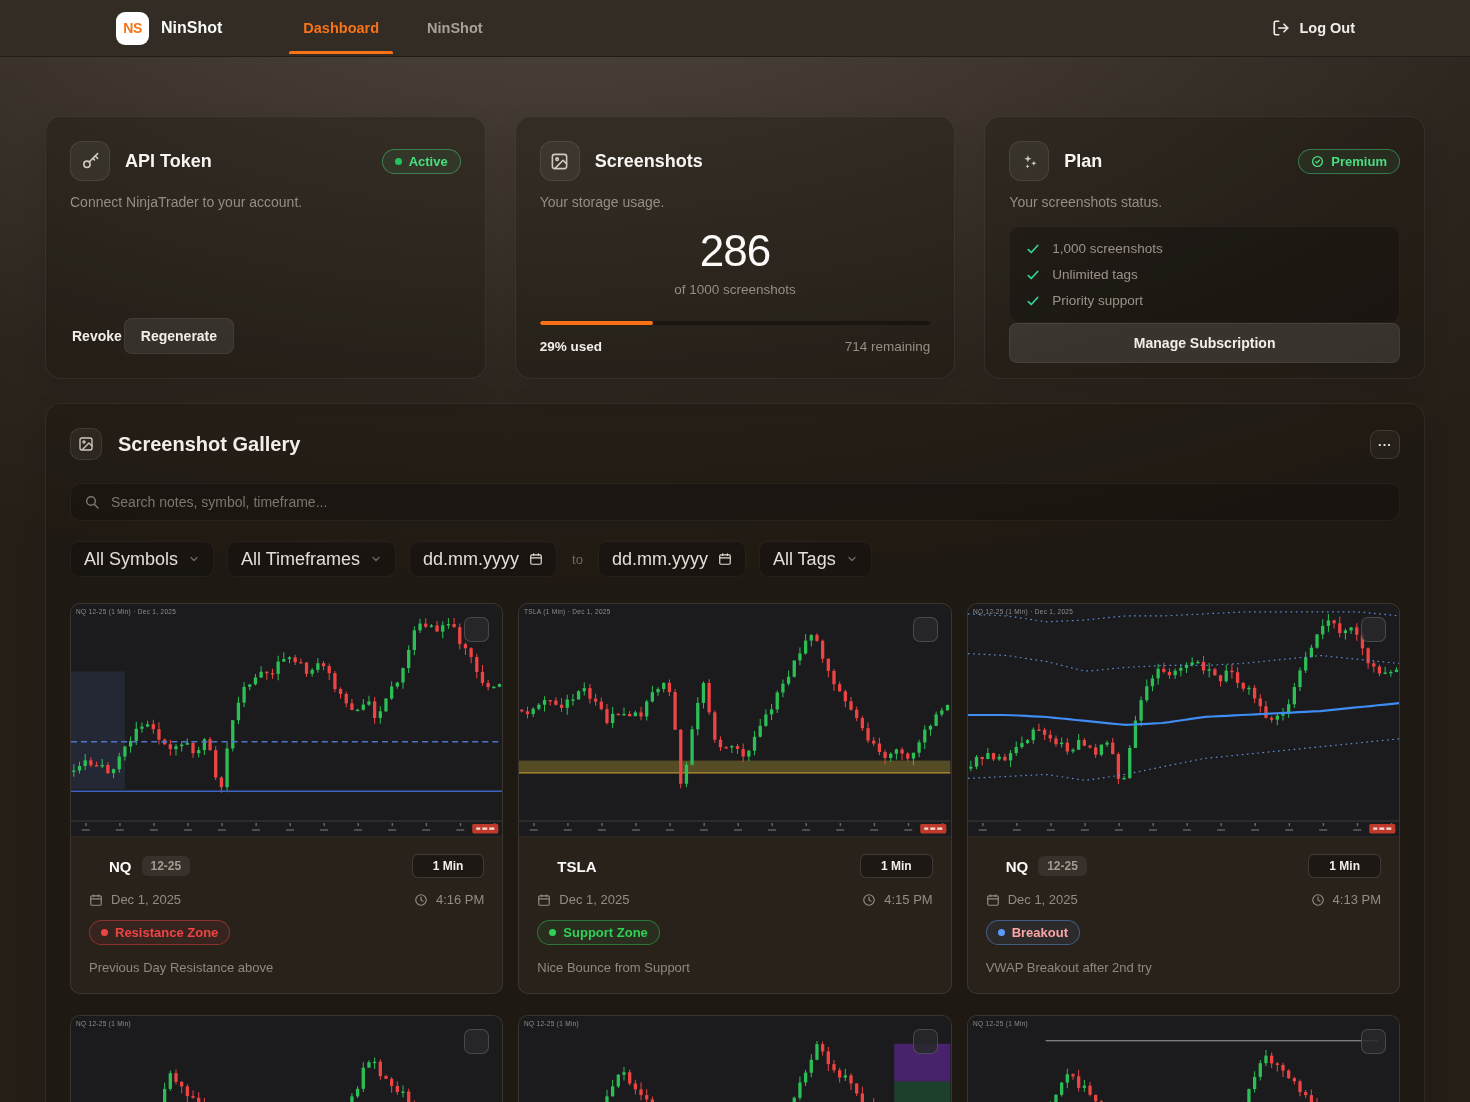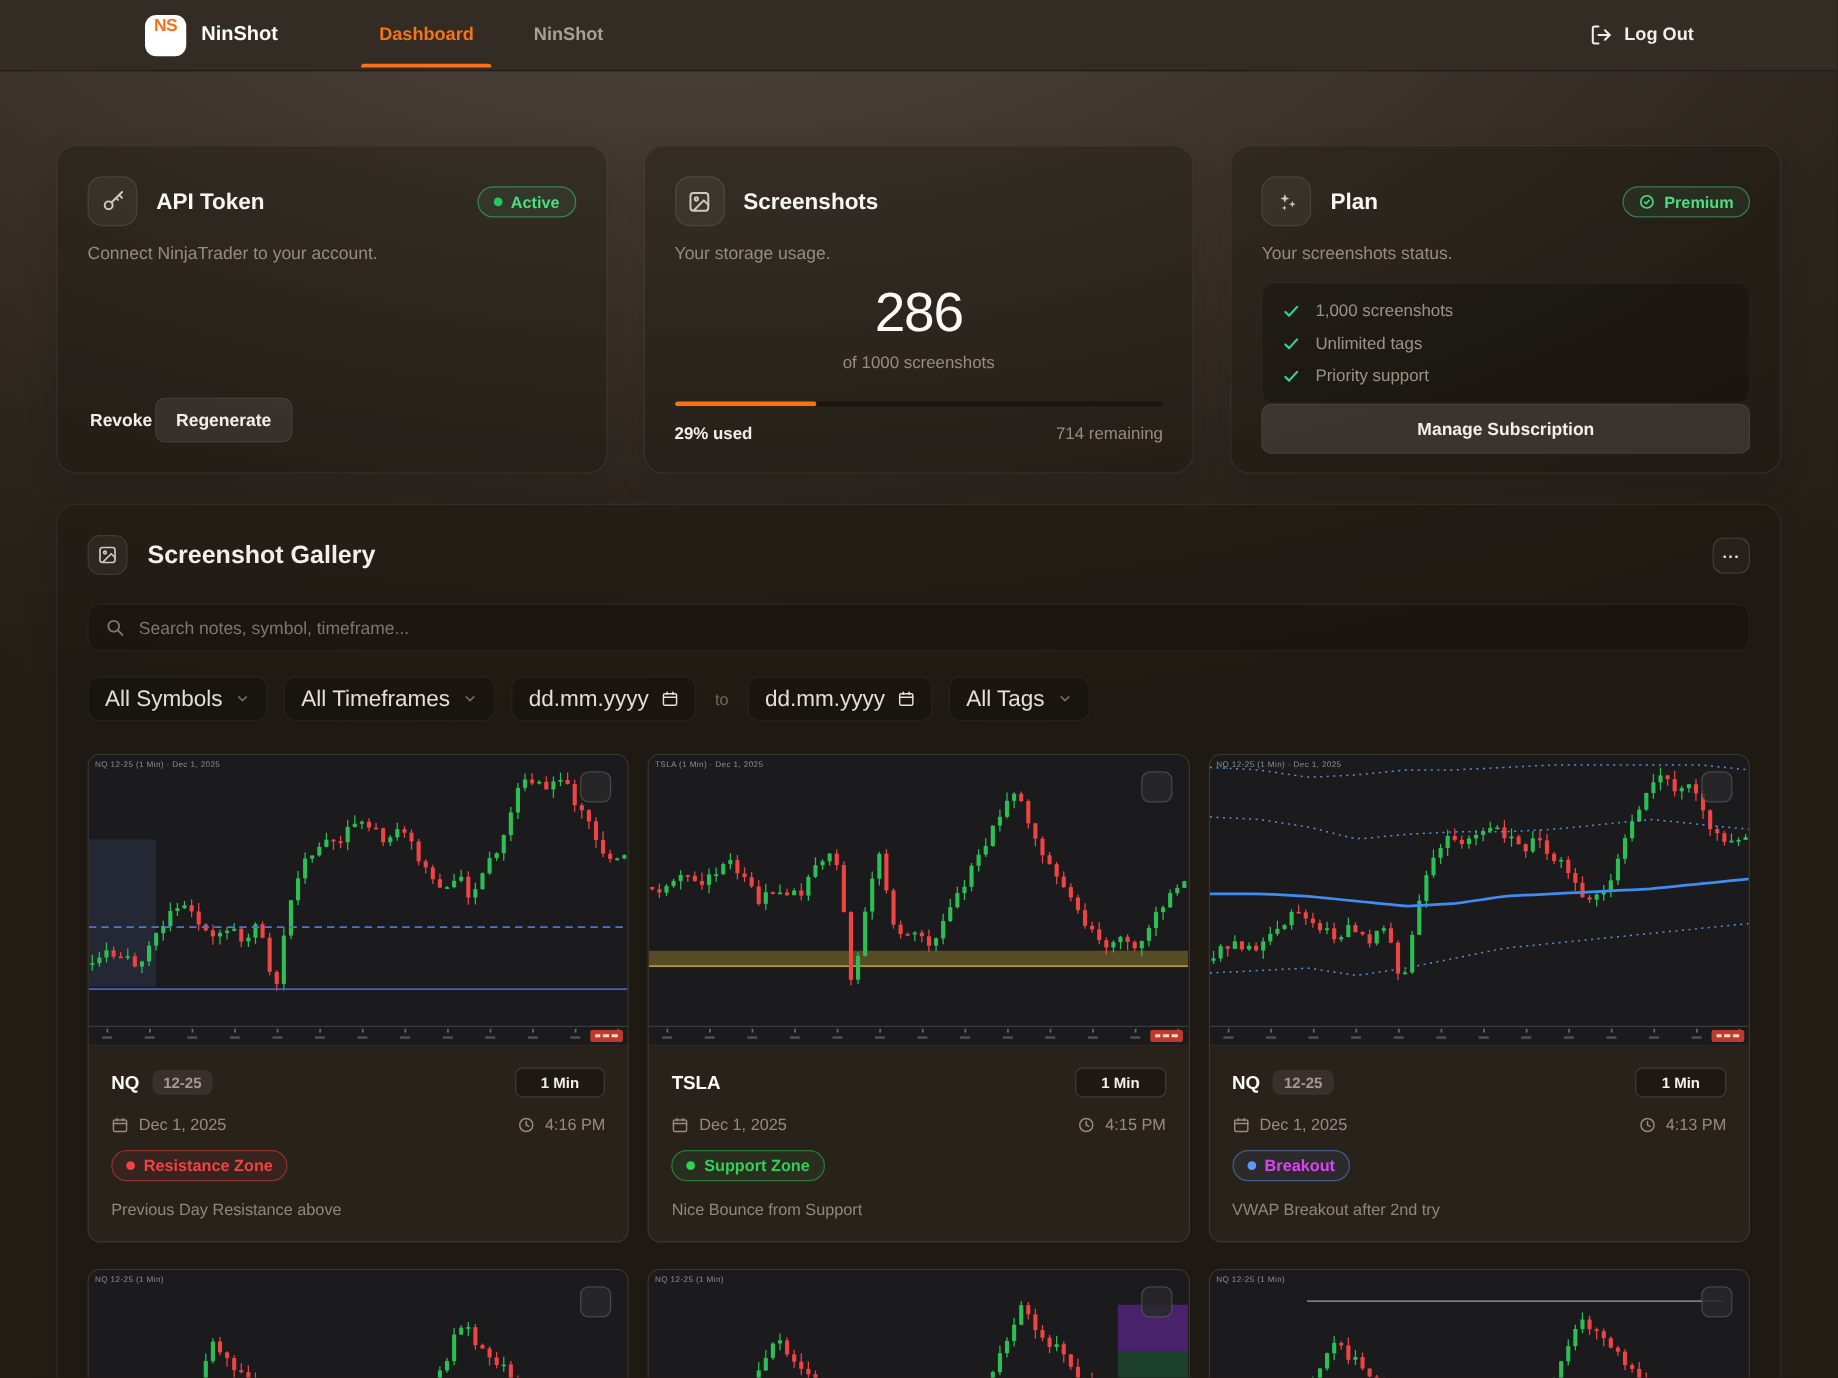--- a/index.html
+++ b/index.html
@@ -11,21 +11,21 @@
     color:#f2efeb;
     -webkit-font-smoothing:antialiased;
   }
   
   .nav {
     height:57px; background:#332c25; display:flex; align-items:center;
     padding:0 115px 0 116px; border-bottom:1px solid rgba(0,0,0,0.35);
   }
   .logo {
     width:33px; height:33px; border-radius:9px; background:#ffffff;
-    display:flex; align-items:flex-start; justify-content:center;
+    display:flex; align-items:center; justify-content:center;
     font-weight:bold; font-size:14px; color:#f97316; letter-spacing:-0.5px;
   }
   .brand { font-size:16px; font-weight:bold; margin-left:12px; color:#fafafa; }
   .nav-link {
     position:relative; height:51px; display:flex; align-items:center;
     font-size:14.5px; font-weight:bold; color:#a8a198; cursor:pointer; padding:0 6px;
   }
   .nav-link.first { margin-left:75px; }
   .nav-link + .nav-link { margin-left:36px; }
   .nav-link.active { color:#f97316; }
@@ -125,21 +125,21 @@
     border:1px solid rgba(255,255,255,0.09); border-radius:10px; overflow:hidden;
     background:#29221b; cursor:pointer;
   }
   .g-chart { position:relative; height:233px; background:#1b1b1d; border-bottom:1px solid rgba(255,255,255,0.06); }
   .g-chart svg { display:block; width:100%; height:100%; }
   .g-check {
     position:absolute; top:13px; right:13px; width:25px; height:25px; border-radius:7px;
     background:rgba(40,40,42,0.85); border:1px solid rgba(255,255,255,0.16);
   }
   .g-info { padding:17px 18px 18px 18px; }
-  .g-row1 { display:flex; align-items:center; }
+  .g-row1 { display:flex; align-items:center;margin-left:20px; }
   .g-sym { font-size:15px; font-weight:bold; color:#fbfaf8; }
   .g-contract {
     margin-left:10px; font-size:12px; font-weight:bold; color:#a39b90;
     background:rgba(255,255,255,0.07); border-radius:6px; padding:3px 9px;
   }
   .g-tf {
     margin-left:auto; font-size:12px; font-weight:bold; color:#f2efeb;
     background:rgba(0,0,0,0.28); border:1px solid rgba(255,255,255,0.14);
     border-radius:6px; padding:4px 20px;
   }
@@ -996,21 +996,21 @@
         </span>
         <span class="g-meta">
           <svg width="14" height="14" viewBox="0 0 24 24" fill="none" stroke="#948c81" stroke-width="2" stroke-linecap="round">
                   <circle cx="12" cy="12" r="9"></circle>
                   <path d="M12 7v5l3.5 2"></path>
                 </svg>
           <span class="g-time">4:13 PM</span>
         </span>
       </div>
       <div class="g-tags">
-        <span class="g-tag" style="color: #d946ef; border-color: rgba(91, 155, 248, 0.45); background: rgba(91, 155, 248, 0.07);">
+        <span class="g-tag" style="color: #fca5a5; border-color: rgba(91, 155, 248, 0.45); background: rgba(91, 155, 248, 0.07);">
           <i class="tag-dot" style="background: rgb(91, 155, 248);"></i>
           <span class="tag-label">Breakout</span>
         </span>
       </div>
       <div class="g-note">VWAP Breakout after 2nd try</div>
     </div>
   </div>
 
   <div class="g-item">
     <div class="g-chart">

